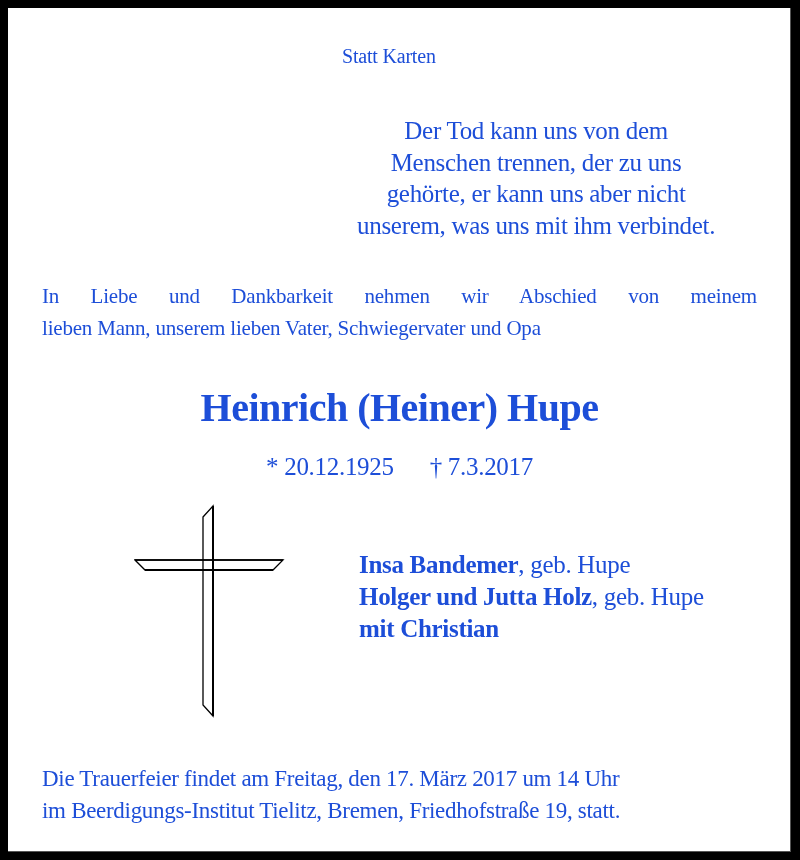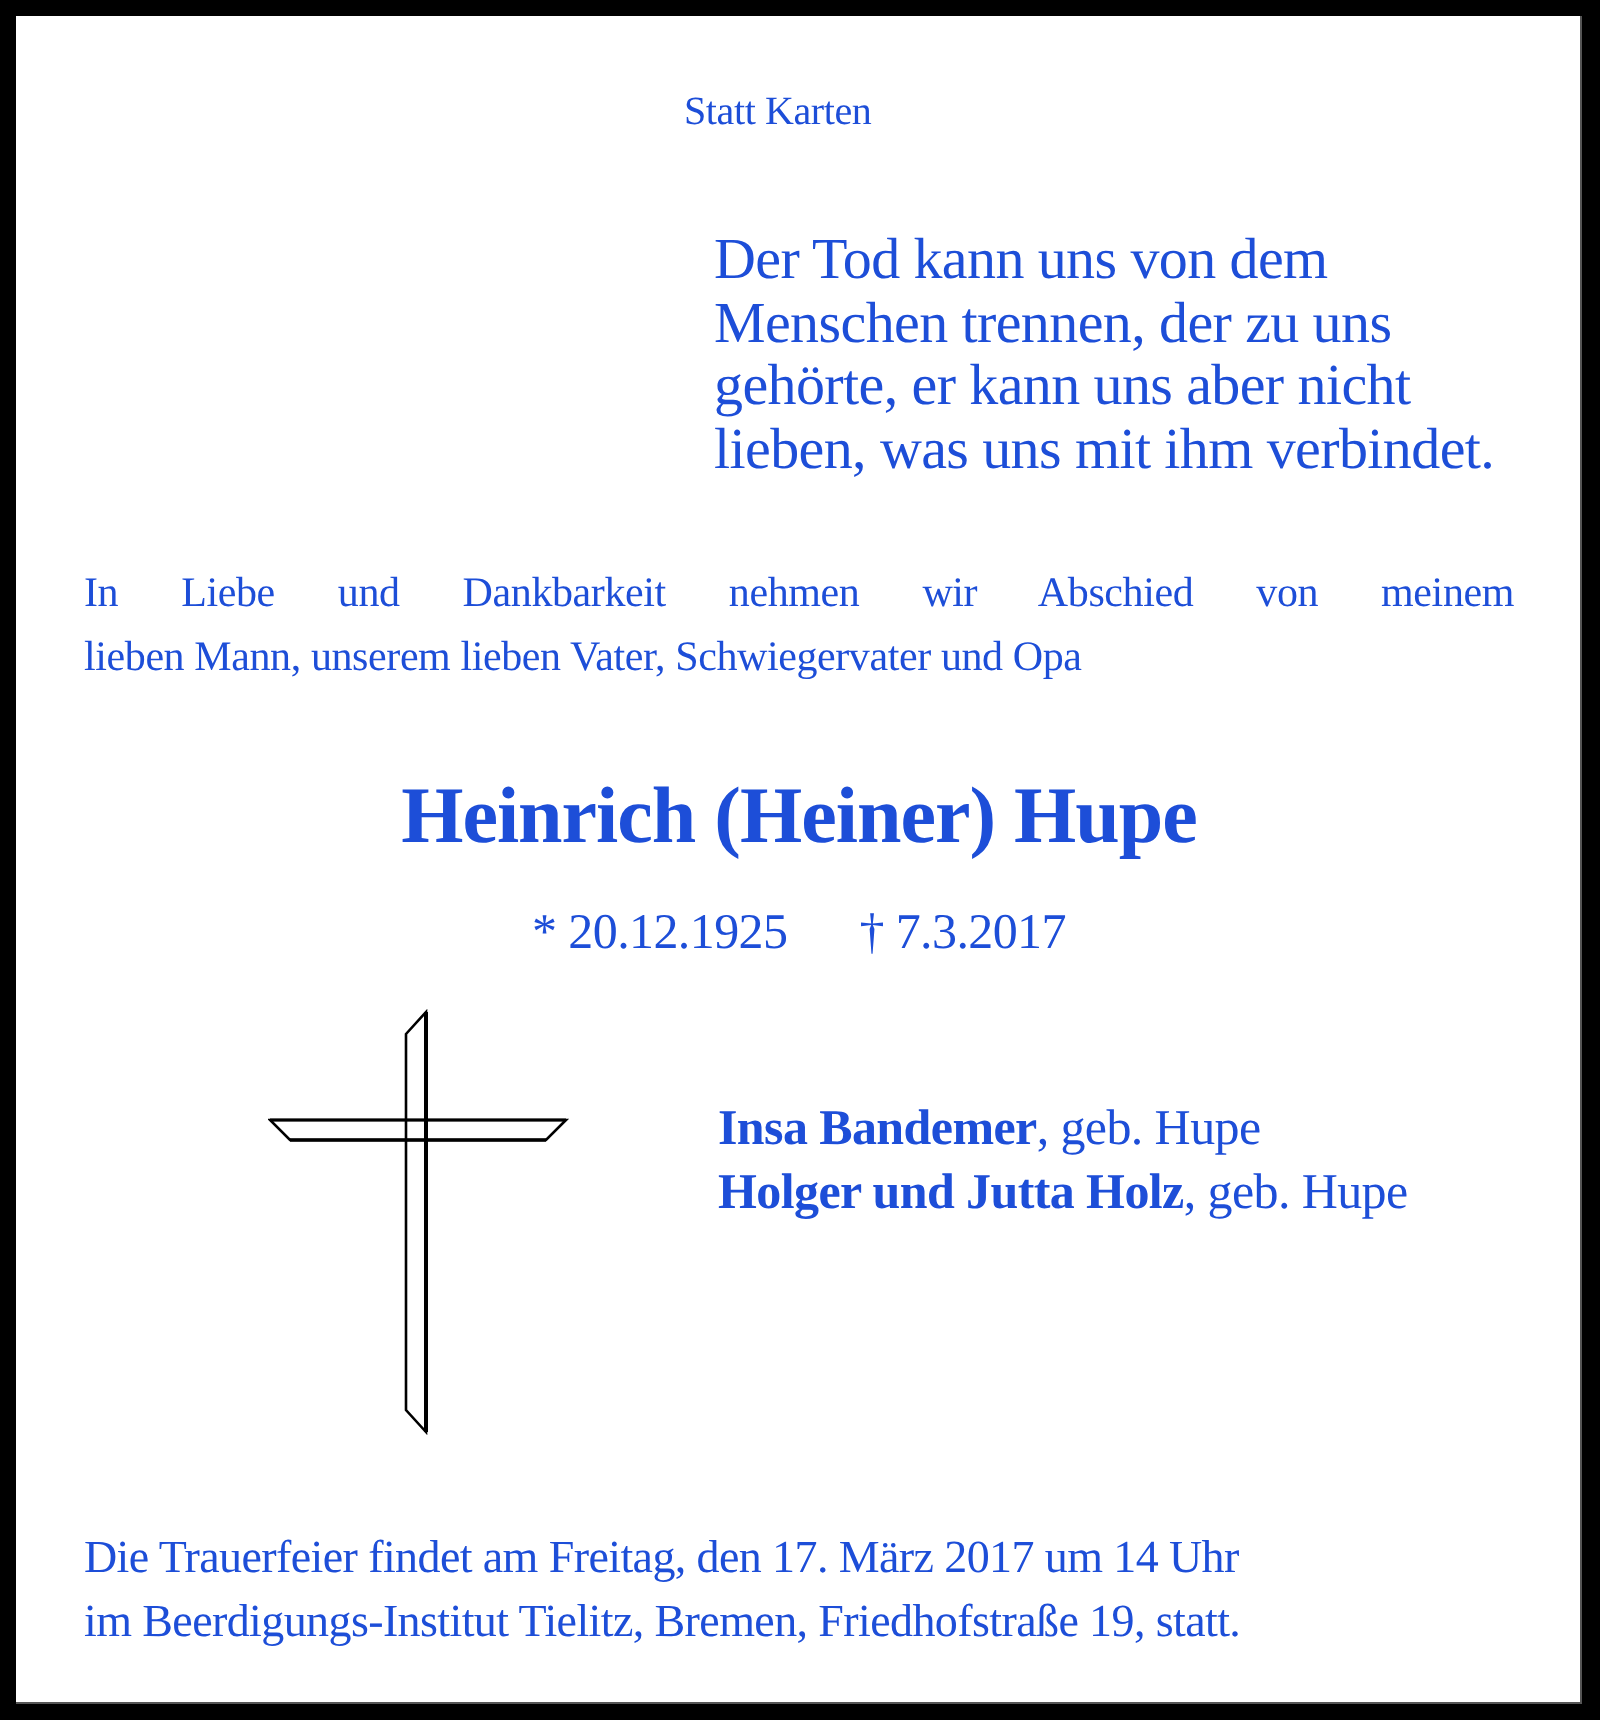--- a/index.html
+++ b/index.html
@@ -6,21 +6,21 @@
   body { width: 800px; height: 860px; background: #000; position: relative; overflow: hidden; }
   .page {
     position: absolute; left: 8px; top: 8px; width: 783px; height: 843px;
     background: #fff; box-sizing: border-box;
     font-family: "Liberation Serif", serif; color: #1d4ed8;
   }
   .edge { position:absolute; left:790px; top:8px; width:1px; height:844px; background:#555; }
   .edge-b { position:absolute; left:8px; top:851px; width:783px; height:1px; background:#555; }
   .abs { position: absolute; white-space: nowrap; }
   .statt { left: 334px; top: 37px; font-size: 20px; letter-spacing: -0.2px; }
-  .quote { left: 349px; top: 107px; font-size: 29px; line-height: 31.5px; letter-spacing: -0.3px; }
+  .quote { left: 349px; top: 107px; font-size: 25px; line-height: 31.5px; letter-spacing: -0.3px; text-align: center; }
   .intro { left: 34px; top: 273px; width: 715px; font-size: 21px; line-height: 31.5px; letter-spacing: -0.2px; }
   .intro .l1 { display: block; text-align: justify; text-align-last: justify; }
   .intro .l2 { display: block; }
   .name { left: 0; width: 783px; top: 370px; text-align: center; font-size: 40px; font-weight: bold; letter-spacing: -0.5px; line-height: 60px; }
   .dates { left: 0; width: 783px; top: 445px; text-align: center; font-size: 25px; letter-spacing: -0.3px; }
   .dates span + span { margin-left: 36px; }
   .cross { left: 126px; top: 490px; }
   .family { left: 351px; top: 541px; font-size: 25px; line-height: 32px; letter-spacing: -0.3px; }
   .family b { font-weight: bold; }
   .ceremony { left: 34px; top: 755px; font-size: 23px; line-height: 31.5px; letter-spacing: -0.3px; }
@@ -30,21 +30,21 @@
 <body>
 
 <div class="page">
 
   <div class="abs statt">Statt Karten</div>
 
   <div class="abs quote">
     <span class="line">Der Tod kann uns von dem</span>
     <span class="line">Menschen trennen, der zu uns</span>
     <span class="line">gehörte, er kann uns aber nicht</span>
-    <span class="line">lieben, was uns mit ihm verbindet.</span>
+    <span class="line">unserem, was uns mit ihm verbindet.</span>
   </div>
 
   <div class="abs intro">
     <span class="l1">In Liebe und Dankbarkeit nehmen wir Abschied von meinem</span>
     <span class="l2">lieben Mann, unserem lieben Vater, Schwiegervater und Opa</span>
   </div>
 
   <div class="abs name">Heinrich (Heiner) Hupe</div>
 
   <div class="abs dates">
@@ -61,20 +61,21 @@
         <line x1="79" y1="8" x2="79" y2="218" stroke-width="2"></line>
         <line x1="1" y1="62" x2="149" y2="62" stroke-width="1.6"></line>
         <line x1="11" y1="72" x2="139" y2="72" stroke-width="1.8"></line>
       </g>
     </svg>
   </div>
 
   <div class="abs family">
     <span class="line"><b>Insa Bandemer</b><span>, geb. Hupe</span></span>
     <span class="line"><b>Holger und Jutta Holz</b><span>, geb. Hupe</span></span>
+    <span class="line"><b>mit Christian</b><span></span></span>
   </div>
 
   <div class="abs ceremony">
     <span class="line">Die Trauerfeier findet am Freitag, den 17. März 2017 um 14 Uhr</span>
     <span class="line">im Beerdigungs-Institut Tielitz, Bremen, Friedhofstraße 19, statt.</span>
   </div>
 </div>
 <div class="edge"></div>
 <div class="edge-b"></div>
 

